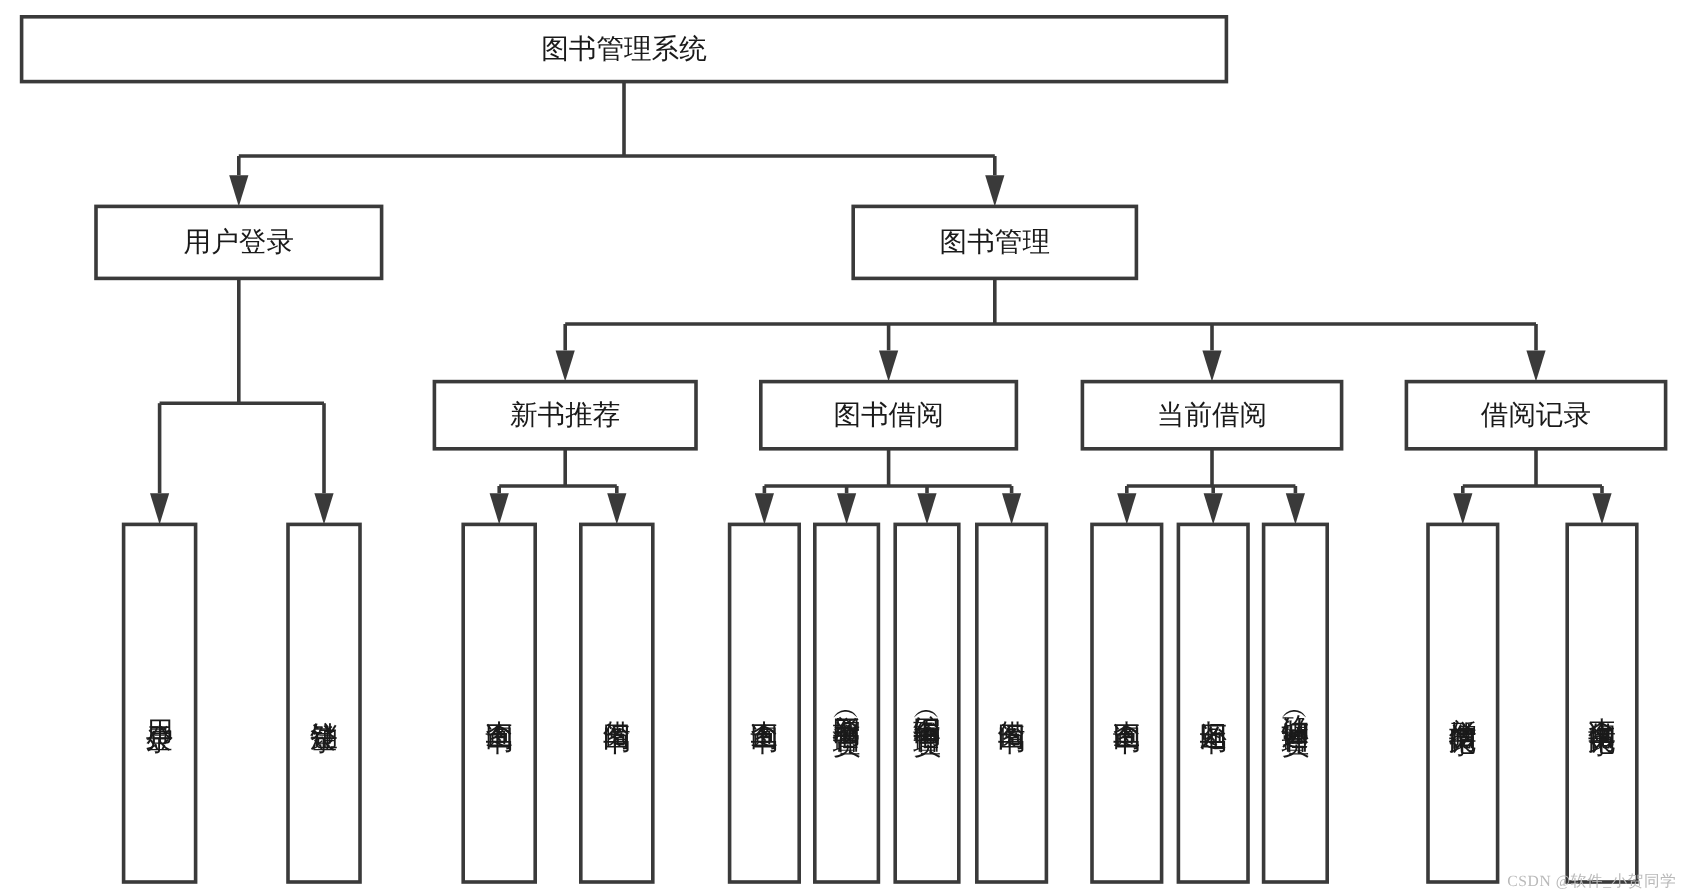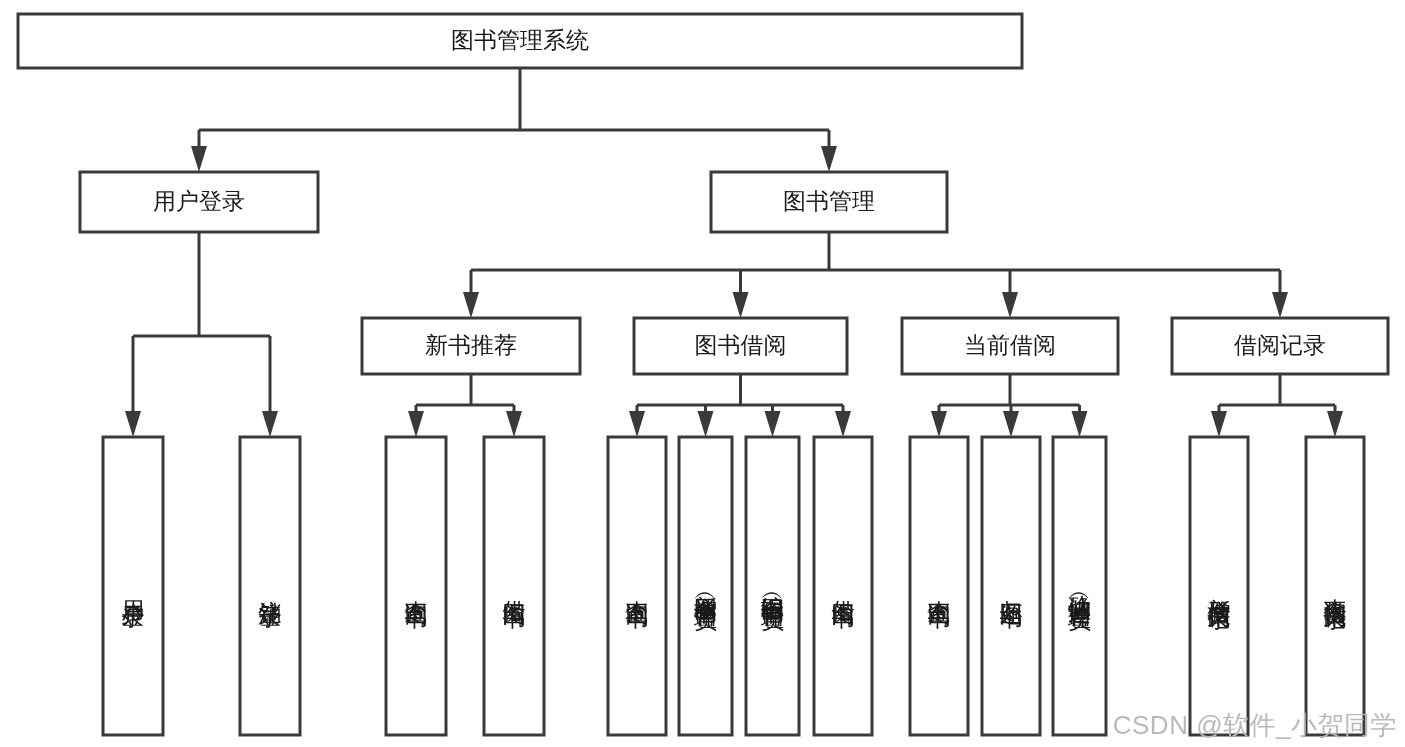--- a/index.html
+++ b/index.html
@@ -62,22 +62,22 @@
     align-items: center;
     justify-content: center;
     text-align: center;
     white-space: nowrap;
     pointer-events: none;
   }
   .watermark {
     position: absolute;
     right: 8px;
     bottom: 4px;
-    font-family: Liberation Sans, sans-serif;
-    font-size: 26px;
+    font-family: Liberation Serif, serif;
+    font-size: 13px;
     color: #b9b9b9;
     white-space: nowrap;
     letter-spacing: 0.5px;
   }
 </style>
 </head>
 <body>
 
 <div id="diagram-root">
   <svg class="diagram" id="diagram-svg" viewBox="0 0 1405 747">

